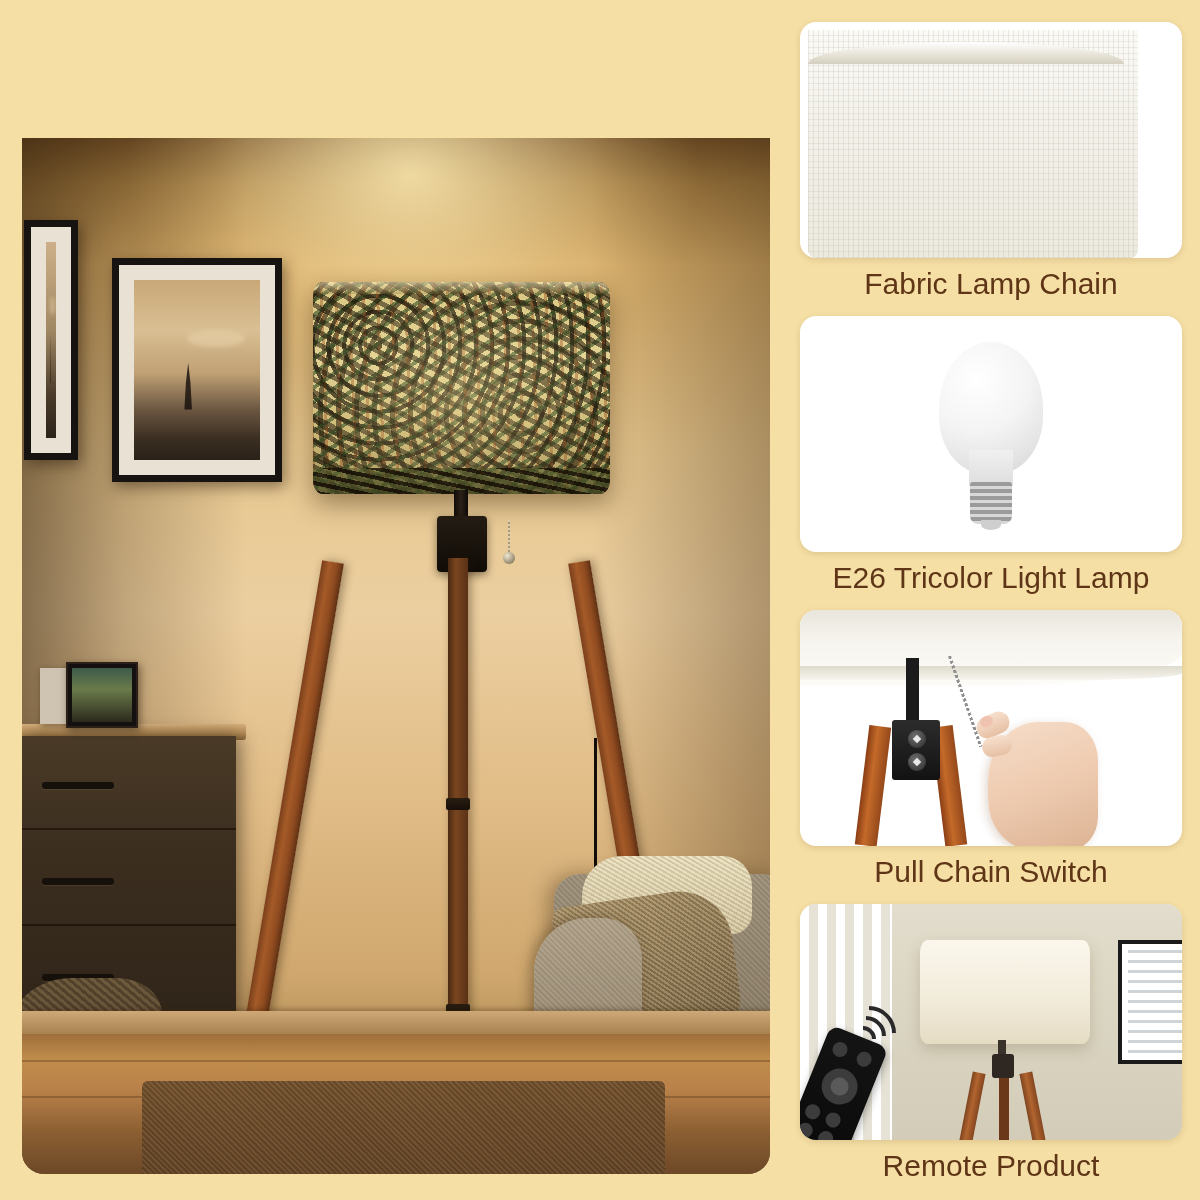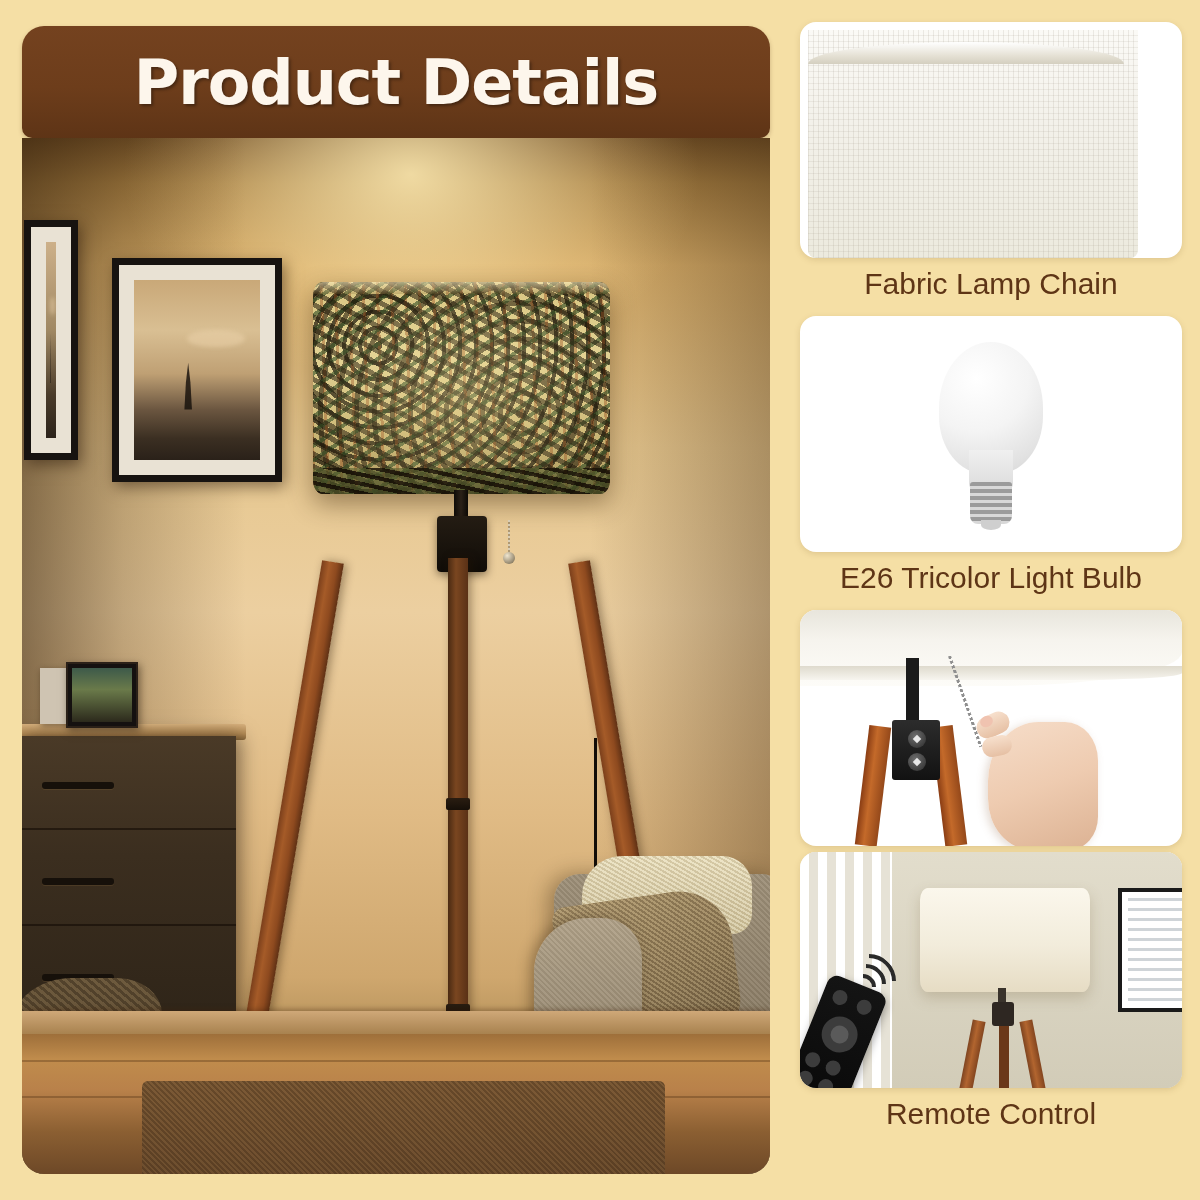--- a/index.html
+++ b/index.html
@@ -412,23 +412,20 @@
   }
   .wave-dot{position:absolute;left:2px;top:38px;width:10px;height:10px;background:#2a2a2a;border-radius:50%;}
 </style>
 </head>
 <body>
 
 <div class="page">
 
   <div class="left-panel">
 
-    <div class="title-banner">
-      <div class="title-text">Product Details</div>
-    </div>
 
     <div class="room-photo">
       <div class="wall"></div>
       <div class="wall-left-shadow"></div>
       <div class="wall-right-shadow"></div>
 
       <div class="frame" id="frame-a">
         <div class="mat"></div>
         <div class="art"></div>
       </div>
@@ -497,40 +494,41 @@
 
     <div class="detail-item">
       <div class="tile">
         <div class="bulb">
           <div class="bulb-glass"></div>
           <div class="bulb-neck"></div>
           <div class="bulb-base"></div>
           <div class="bulb-tip"></div>
         </div>
       </div>
-      <div class="tile-label">E26 Tricolor Light Bulb</div>
+      <div class="tile-label">E26 Tricolor Light Lamp</div>
     </div>
 
     <div class="detail-item">
       <div class="tile">
         <div class="pcs-shade"></div>
         <div class="pcs-shade-edge"></div>
         <div class="pcs-leg" id="pcs-leg-l"></div>
         <div class="pcs-leg" id="pcs-leg-r"></div>
         <div class="pcs-post"></div>
         <div class="pcs-bracket">
           <div class="pcs-screw" style="top:10px;"></div>
           <div class="pcs-screw" style="top:33px;"></div>
         </div>
         <div class="pcs-chain"></div>
         <div class="hand"></div>
         <div class="finger" id="fing1"></div>
         <div class="finger" id="fing2"></div>
         <div class="nail"></div>
       </div>
+      <div class="tile-label">Pull Chain Switch</div>
     </div>
 
     <div class="detail-item">
       <div class="tile">
         <div class="rc-scene"></div>
         <div class="rc-wall"></div>
         <div class="rc-curtain"></div>
         <div class="rc-frame"></div>
         <div class="rc-lamp-shade"></div>
         <div class="rc-lamp-neck"></div>
@@ -547,17 +545,17 @@
         <div class="remote">
           <div class="rbtn" style="left:10px;top:12px;width:15px;height:15px;"></div>
           <div class="rbtn" style="left:36px;top:12px;width:15px;height:15px;"></div>
           <div class="rbig"></div>
           <div class="rbtn" style="left:8px;top:80px;width:15px;height:15px;"></div>
           <div class="rbtn" style="left:30px;top:80px;width:15px;height:15px;"></div>
           <div class="rbtn" style="left:8px;top:100px;width:15px;height:15px;"></div>
           <div class="rbtn" style="left:30px;top:100px;width:15px;height:15px;"></div>
         </div>
       </div>
-      <div class="tile-label">Remote Control</div>
+      <div class="tile-label">Remote Product</div>
     </div>
 
   </div>
 </div>
 
 </body></html>

